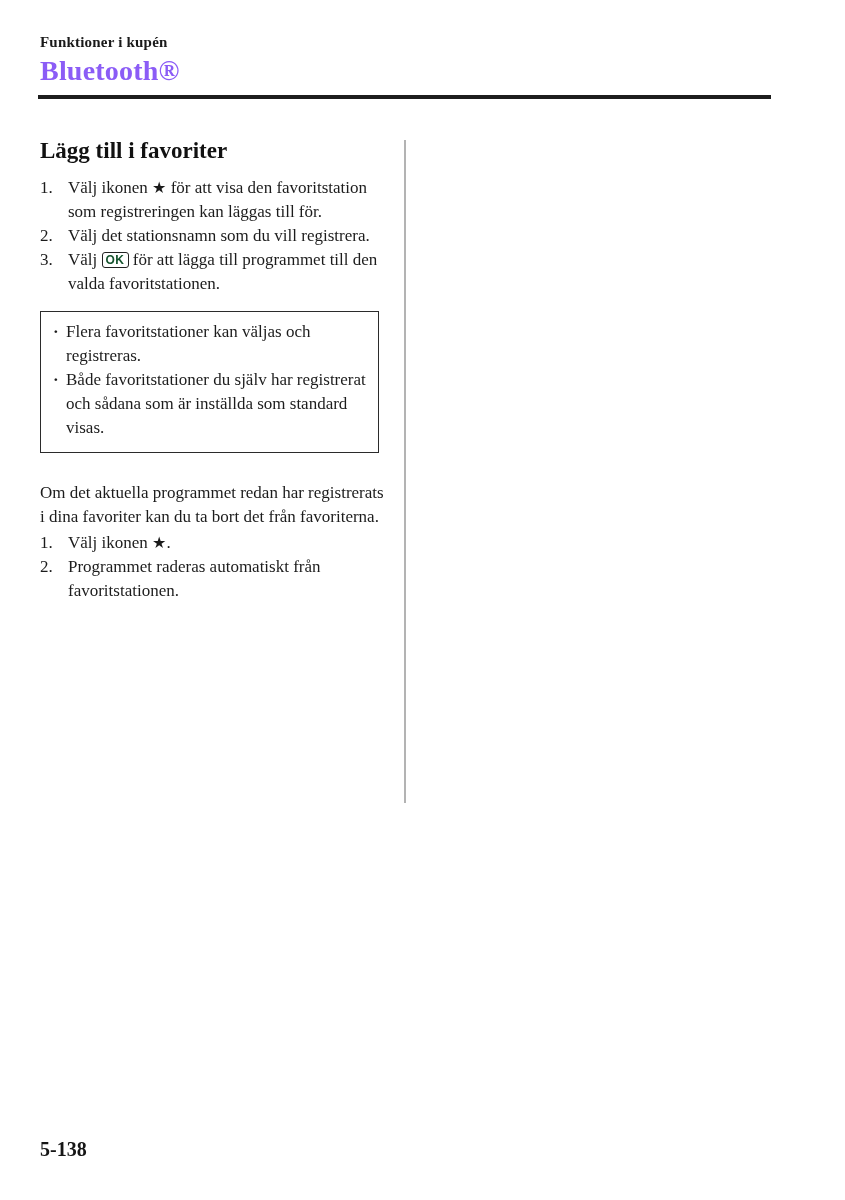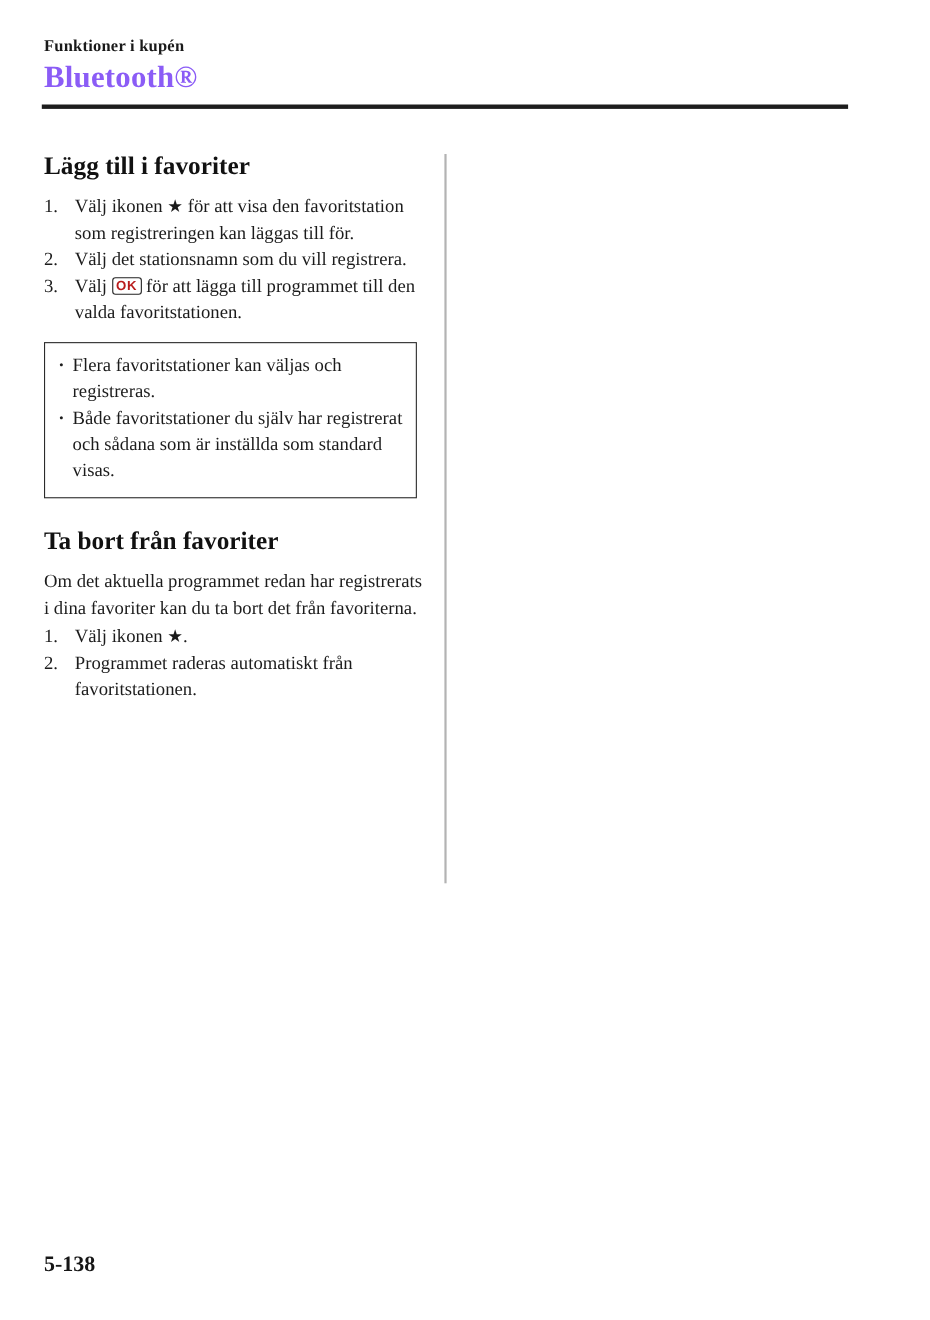--- a/index.html
+++ b/index.html
@@ -97,21 +97,21 @@
     display: inline-block;
     font-family: "Liberation Sans", sans-serif;
     font-size: 12px;
     font-weight: bold;
     line-height: 14px;
     padding: 0 3px;
     border: 1.5px solid #222;
     border-radius: 3px;
     letter-spacing: 0.5px;
     vertical-align: 1px;
-    color: #b91c1c;
+    color: #14532d;
   }
 
   
   .note-box {
     border: 1px solid #2b2b2b;
     margin: 15px 0 28px 0;
     width: 339px;
     box-sizing: border-box;
   }
   .note-title {
@@ -190,21 +190,20 @@
         </li>
         <li>
           <span class="bullet">·</span>
           <span>Både favoritstationer du själv har registrerat och sådana som är inställda som standard visas.</span>
         </li>
       </ul>
     </div>
   </div>
 
   <div class="section-block">
-    <h3 class="sub-heading second-heading">Ta bort från favoriter</h3>
     <p class="body-para">Om det aktuella programmet redan har registrerats i dina favoriter kan du ta bort det från favoriterna.</p>
     <ol class="steps">
       <li>
         <span class="num">1.</span>
         <span class="txt"><span>Välj ikonen</span> <span class="star">★</span><span>.</span></span>
       </li>
       <li>
         <span class="num">2.</span>
         <span class="txt">Programmet raderas automatiskt från favoritstationen.</span>
       </li>

